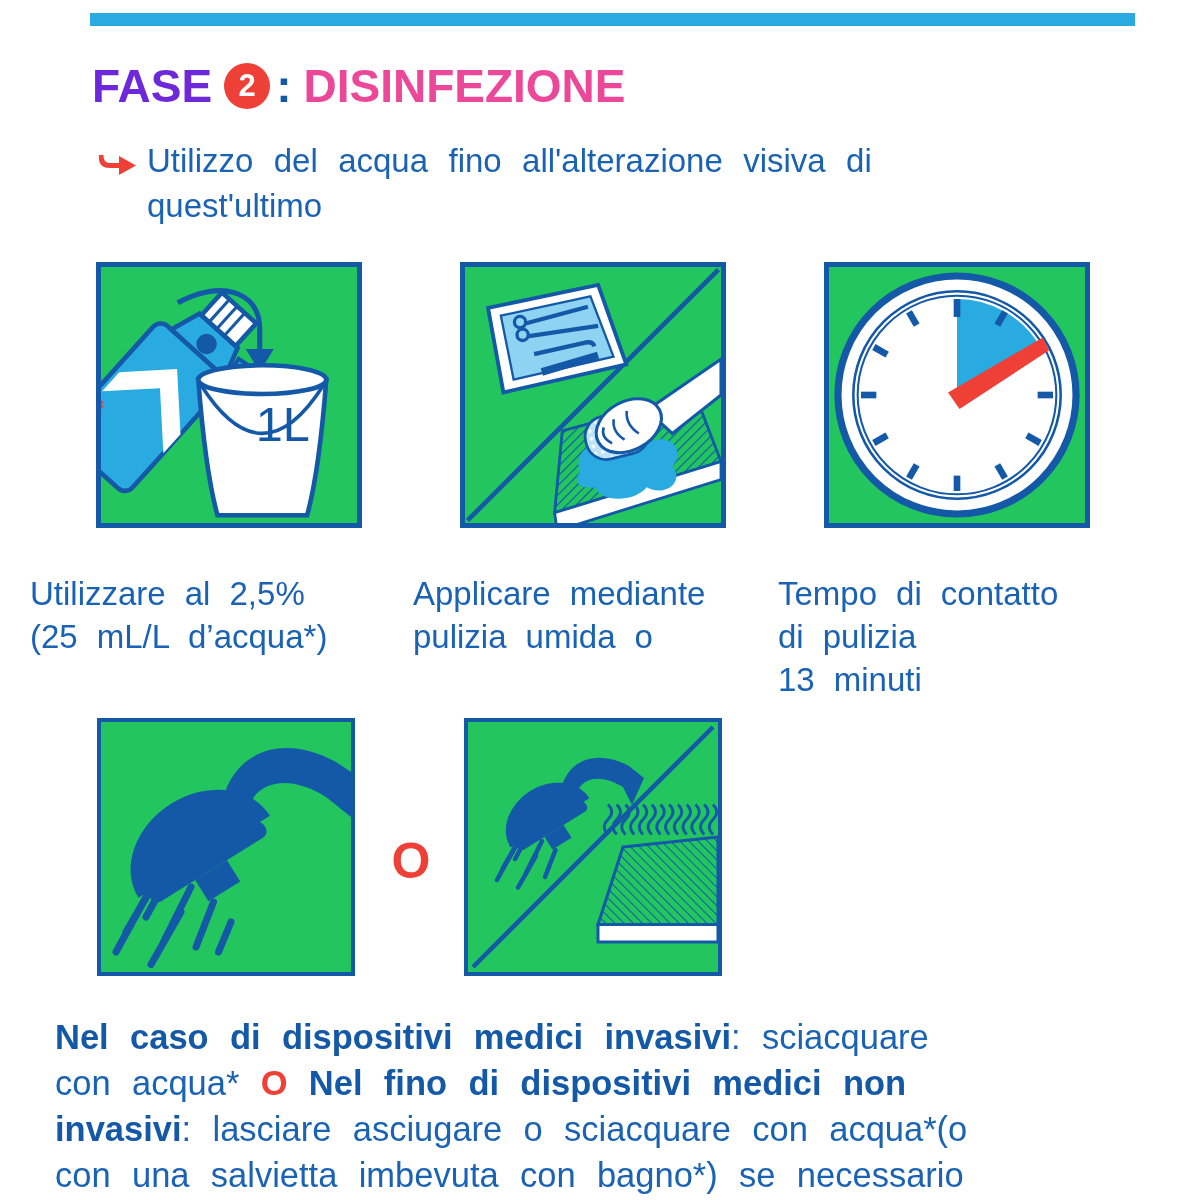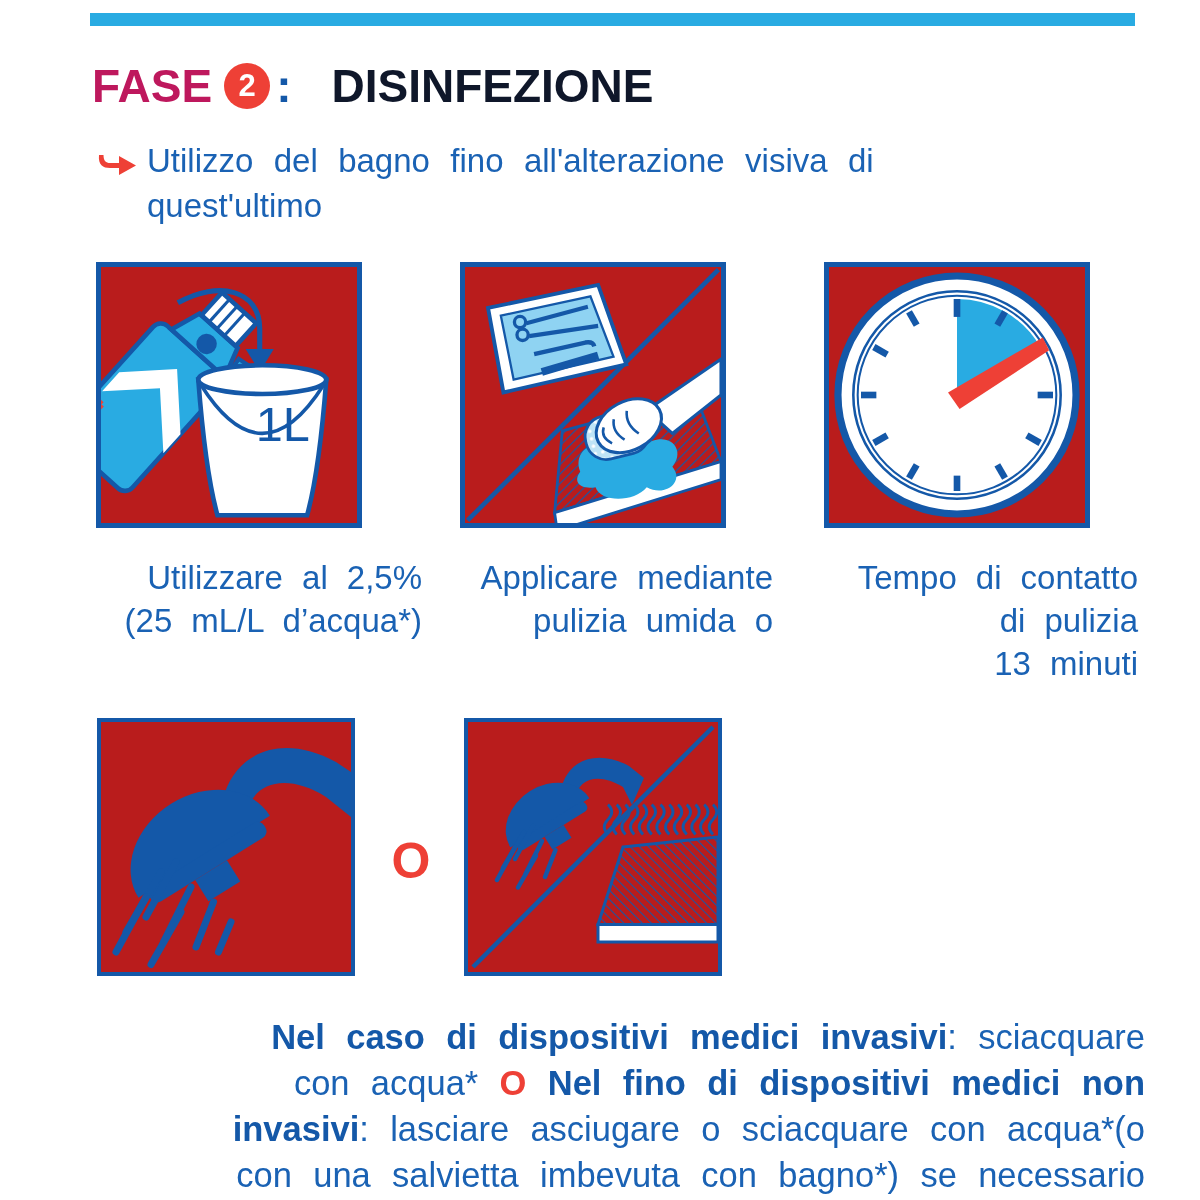--- a/index.html
+++ b/index.html
@@ -3,48 +3,48 @@
 <meta charset="utf-8">
 <style>
   html,body{margin:0;padding:0;background:#ffffff;}
   body{font-family:"Liberation Sans", sans-serif; width:1200px; height:1200px; position:relative; overflow:hidden;}
   .page{position:absolute; inset:0; background:#fff;}
 
   .top-bar{position:absolute; left:90px; top:13px; width:1045px; height:13px; background:#29ABE2;}
 
   .title{position:absolute; left:92px; top:60px; margin:0; display:flex; align-items:center; gap:12px;
          font-size:46px; font-weight:bold; letter-spacing:0px; line-height:52px;}
-  .t-fase{color:#be185d;}
+  .t-fase{color:#6d28d9;}
   .badge{width:46px; height:46px; border-radius:50%; background:#EE4036; color:#fff;
          display:inline-flex; align-items:center; justify-content:center; font-size:31px; font-weight:bold;}
   .t-colon{color:#1458A8; margin-left:-6px;}
-  .t-name{color:#0f172a;margin-left:28px;}
+  .t-name{color:#ec4899;}
 
   .intro{position:absolute; left:95px; top:138px;}
   .intro .bullet{position:absolute; left:0px; top:13px; width:44px; height:30px;}
   .intro-text{margin-left:52px; width:800px; color:#1A62B4; font-size:33px; line-height:45px; word-spacing:0.34em;}
 
-  .panel{position:absolute; background:#b91c1c; border:5px solid #1458A8; box-sizing:border-box;}
+  .panel{position:absolute; background:#22c55e; border:5px solid #1458A8; box-sizing:border-box;}
   .panel svg{display:block; width:100%; height:100%;}
   .p1{left:96px;  top:262px; width:266px; height:266px;}
   .p2{left:460px; top:262px; width:266px; height:266px;}
   .p3{left:824px; top:262px; width:266px; height:266px;}
   .p4{left:97px;  top:718px; width:258px; height:258px; border-width:4px;}
   .p5{left:464px; top:718px; width:258px; height:258px; border-width:4px;}
 
-  .caption{position:absolute; top:556px; color:#1A62B4; font-size:33px; line-height:43px;
-           text-align:right; word-spacing:0.30em;}
+  .caption{position:absolute; top:572px; color:#1A62B4; font-size:33px; line-height:43px;
+           text-align:left; word-spacing:0.30em;}
   .cap1{left:30px;  width:392px;}
   .cap2{left:413px; width:360px;}
   .cap3{left:778px; width:360px;}
 
   .or-label{position:absolute; left:381px; top:832px; width:60px; text-align:center;
             color:#EE4036; font-size:50px; font-weight:bold;}
 
-  .footer{position:absolute; left:0; right:0; top:1014px; text-align:right;
+  .footer{position:absolute; left:0; right:0; top:1014px; text-align:left;
           color:#1A62B4; font-size:34.5px; line-height:46px; word-spacing:0.34em; padding:0 55px;}
   .footer .b{font-weight:bold; color:#1458A8;}
   .footer .red{color:#EE4036;}
 </style>
 </head>
 <body>
 
 <div class="page">
 
   <div class="top-bar"></div>
@@ -56,21 +56,21 @@
     </span>
     <span class="t-colon">:</span>
     <span class="t-name">DISINFEZIONE</span>
   </h1>
 
   <div class="intro">
     <svg class="bullet" viewBox="0 0 44 30">
       <path d="M4 4 C3 14 8 17 15 17 L24 17 L24 24 L41 14.5 L24 5 L24 12 L15 12 C11 12 8.5 10 8.5 4 Z" fill="#EE4036"></path>
     </svg>
     <div class="intro-text">
-      <div>Utilizzo del bagno fino all'alterazione visiva di</div>
+      <div>Utilizzo del acqua fino all'alterazione visiva di</div>
       <div>quest'ultimo</div>
     </div>
   </div>
 
   <div class="panel p1">
     <svg viewBox="0 0 100 100">
 
       <g transform="rotate(42 26 50)">
         <rect x="4" y="30" width="36" height="60" rx="4" fill="#29ABE2" stroke="#1458A8" stroke-width="1.8"></rect>
         <polygon points="6,56 22,40 40,58 40,68 22,50 6,66" fill="#ffffff"></polygon>

